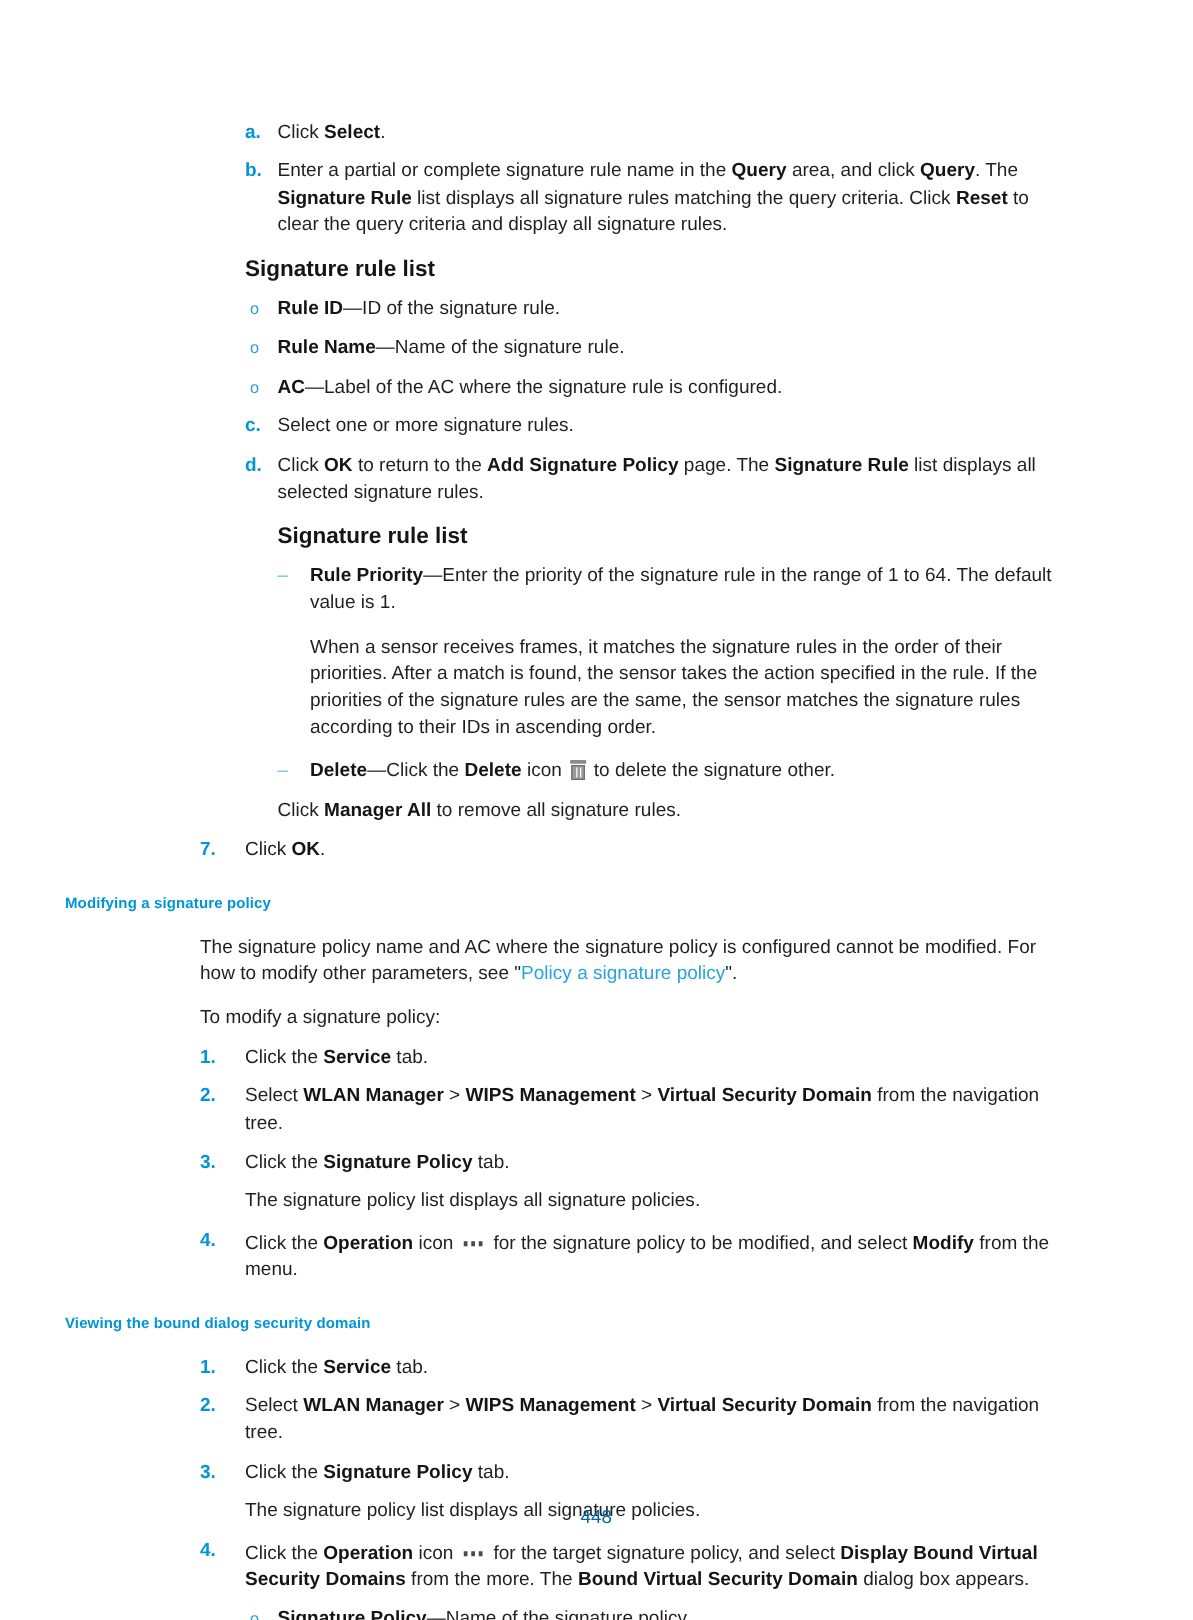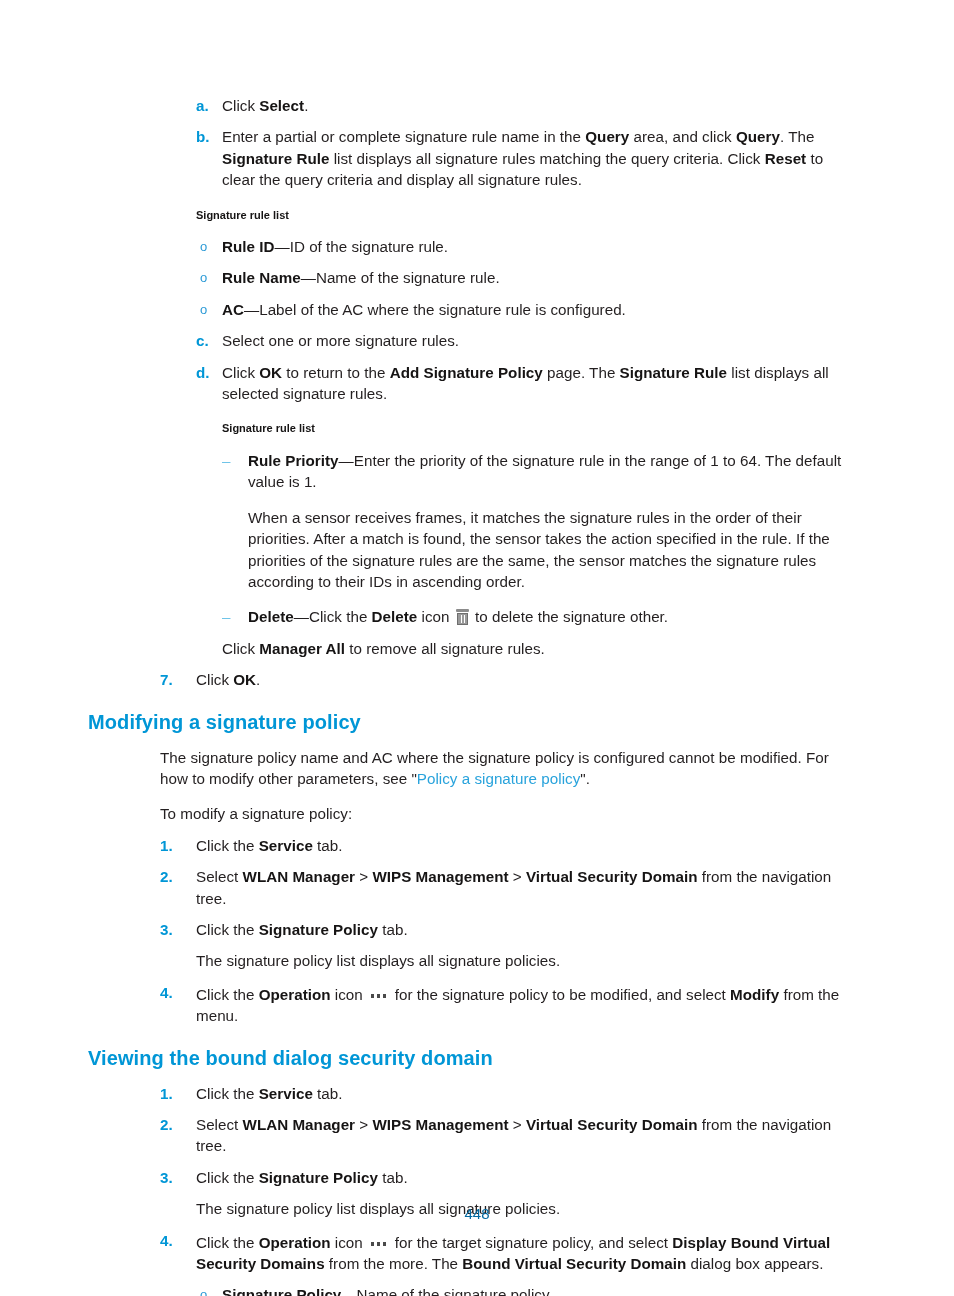--- a/index.html
+++ b/index.html
@@ -66,21 +66,21 @@
     color: #2b9ad6;
     font-weight: normal;
     font-size: 13px;
     line-height: 21.4px;
   }
 
   
   .sublabel {
     margin-left: 196px;
     font-weight: bold;
-    font-size: 11px;
+    font-size: 18px;
     line-height: 21.4px;
     color: #161414;
   }
   .sublabel.deep { margin-left: 222px; }
 
   
   .lvl-dash { margin-left: 222px; width: 636px; }
   .lvl-dash > .marker {
     width: 26px;
     color: #6fc4e8;
@@ -96,22 +96,22 @@
   
   .lvl-num { margin-left: 160px; width: 700px; }
   .lvl-num > .marker { width: 36px; }
 
   
   .lvl-num7 { margin-left: 160px; width: 700px; }
   .lvl-num7 > .marker { width: 36px; }
 
   
   .h2 {
-    margin-left: 88px;
-    font-size: 20px;
+    margin-left: 52px;
+    font-size: 12px;
     font-weight: bold;
     color: #0096d6;
     line-height: 22px;
     letter-spacing: 0.1px;
   }
   .sp-s  { height: 10px; }
   .sp-m  { height: 14px; }
   .sp-l  { height: 20px; }
 
   

